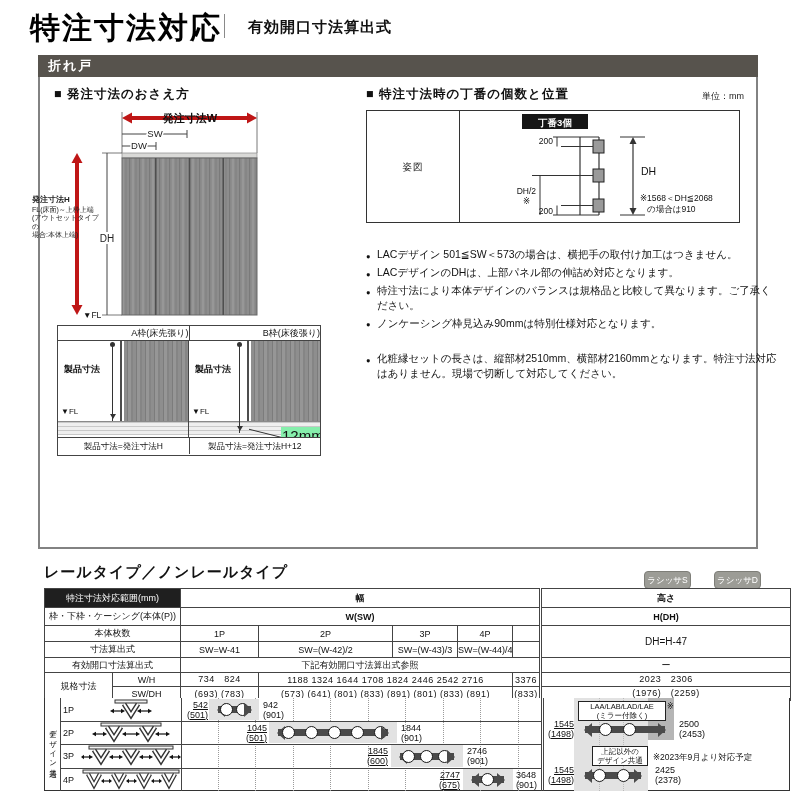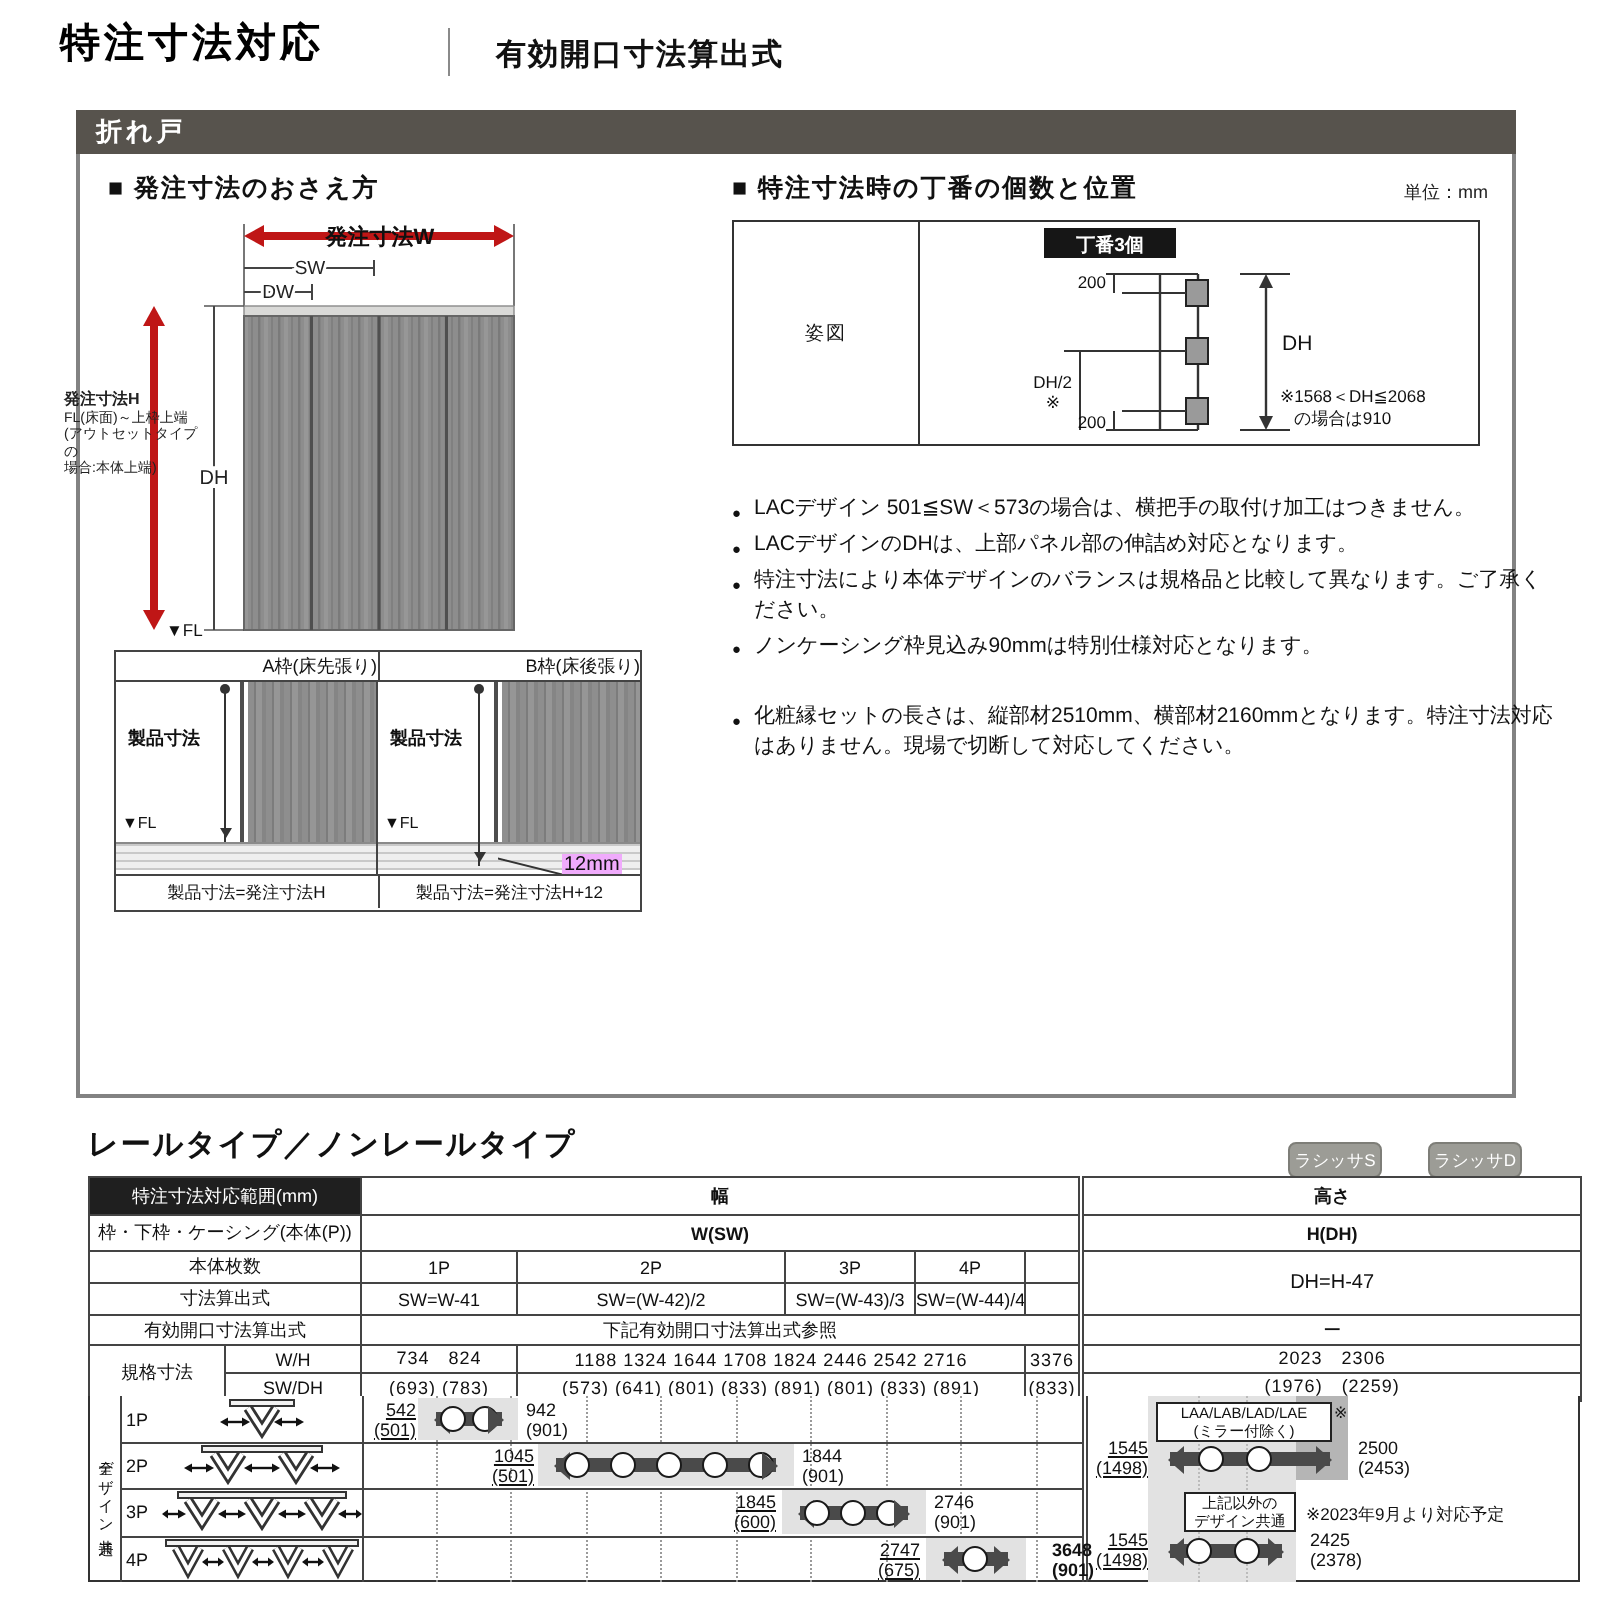--- a/index.html
+++ b/index.html
@@ -2,21 +2,21 @@
 <html><head>
 <meta charset="utf-8">
 <style>
   * { margin:0; padding:0; box-sizing:border-box; }
   html,body { background:#fff; }
   body { width:800px; height:800px; font-family:"Liberation Sans","DejaVu Sans",sans-serif; color:#111; }
   .page { position:relative; width:800px; height:800px; background:#fff; overflow:hidden; }
   .abs { position:absolute; }
 
   
-  .hd-title { left:30px; top:8px; font-size:20px; font-weight:bold; letter-spacing:2px; color:#000; }
+  .hd-title { left:30px; top:8px; font-size:30px; font-weight:bold; letter-spacing:2px; color:#000; }
   .hd-div   { left:224px; top:14px; width:1px; height:24px; background:#8a8a8a; }
   .hd-sub   { left:248px; top:18px; font-size:15px; font-weight:bold; letter-spacing:1px; }
 
   
   .sec-bar { left:38px; top:55px; width:720px; height:22px; background:#57534d; color:#fff;
              font-size:13px; font-weight:bold; line-height:22px; padding-left:10px; letter-spacing:2px; }
   .sec-box { left:38px; top:77px; width:720px; height:472px; border:2px solid #828282; border-top:none; background:#fff; }
 
   .blk-title { font-size:12.5px; font-weight:bold; letter-spacing:1px; }
   .unit { font-size:9px; color:#222; }
@@ -40,21 +40,21 @@
                background:repeating-linear-gradient(180deg,#c9c9c9 0 1px,#efefef 1px 4px);
                border-top:1px solid #8a8a8a; }
   .pdim { position:absolute; left:6px; top:22px; font-size:9px; font-weight:bold; }
   .fl-s { position:absolute; left:3px; top:66px; font-size:8px; }
   .dimline { position:absolute; width:1px; background:#333; top:2px; }
   .dimline::after { content:""; position:absolute; bottom:-1px; left:-2.5px; border:3px solid transparent; border-top:5px solid #333; }
   .dimline::before { content:""; position:absolute; top:-1px; left:-2px; width:5px; height:5px; border-radius:50%; background:#333; }
   .frow { display:flex; height:17px; border-top:1px solid #444; }
   .frow div { flex:1; text-align:center; font-size:8.5px; line-height:16px; }
   .frow div:first-child { border-right:1px solid #444; }
-  .mm12 { position:absolute; left:92px; top:86px; font-size:10px; background:#f0abfc; padding:0 1px; }
+  .mm12 { position:absolute; left:92px; top:86px; font-size:15px; background:#86efac; padding:0 1px; }
   .mm12line { position:absolute; left:60px; top:83px; width:34px; height:10px; border-bottom:1px solid #333;
               transform:skewY(14deg); }
 
   
   .hingebox { left:366px; top:110px; width:374px; height:113px; border:1.5px solid #333; display:flex; }
   .hinge-left { width:93px; border-right:1px solid #333; position:relative; }
   .hinge-left span { position:absolute; left:50%; top:50%; transform:translate(-50%,-50%); font-size:9.5px; letter-spacing:1px; }
   .hinge-right { position:relative; flex:1; }
 
   
@@ -479,21 +479,21 @@
       </div>
 
     <div class="band" style="left:418px; top:71px; width:50px; height:21px;"></div>
     <div class="rlab r" style="left:386px; top:73px; width:29px;">
       <div>2747</div>
         <div>(675)</div>
       </div>
     <div class="bar" style="left:427px; top:78px; width:32px;">
       <div class="dot" style="left:9px"></div>
       </div>
-    <div class="rlab" style="left:481px; top:73px;font-weight:bold;">
+    <div class="rlab" style="left:471px; top:73px;">
       <div>3648</div>
         <div>(901)</div>
       </div>
 
     <div class="band" style="left:529px; top:0; width:74px; height:93px;"></div>
     <div class="darkband" style="left:603px; top:0; width:26px; height:42px;"></div>
     <div class="gline" style="left:554px; border-color:#bbb;"></div>
     <div class="gline" style="left:578px; border-color:#bbb;"></div>
 
     <div class="lblbox" style="left:533px; top:3px; width:88px; height:20px;">

